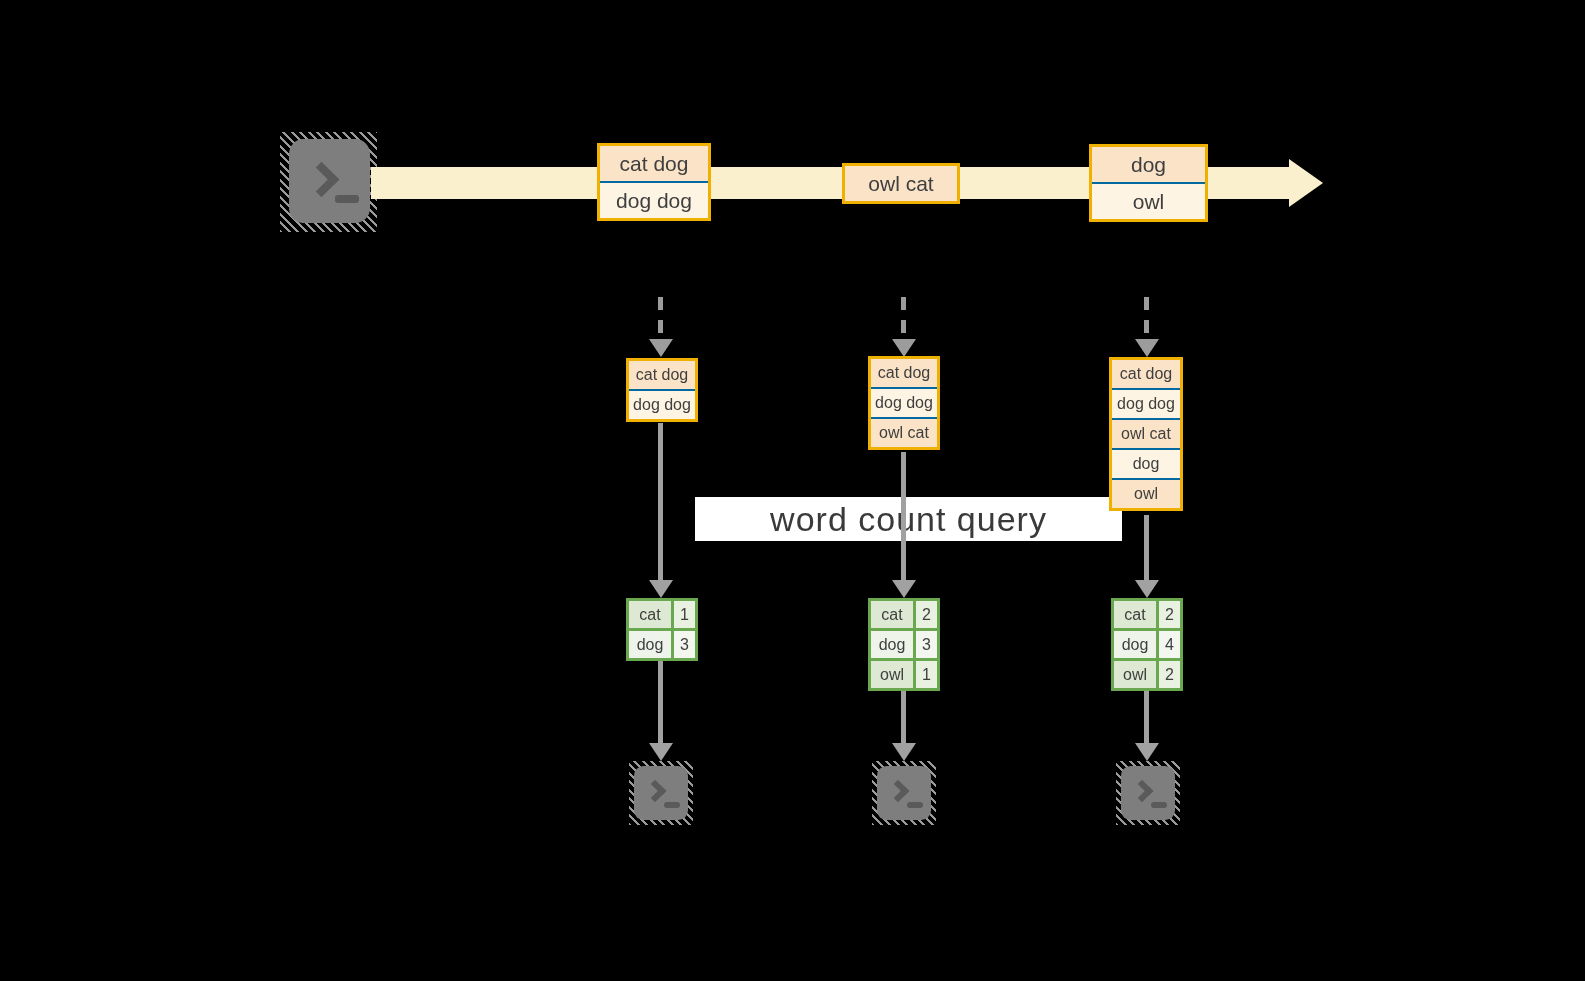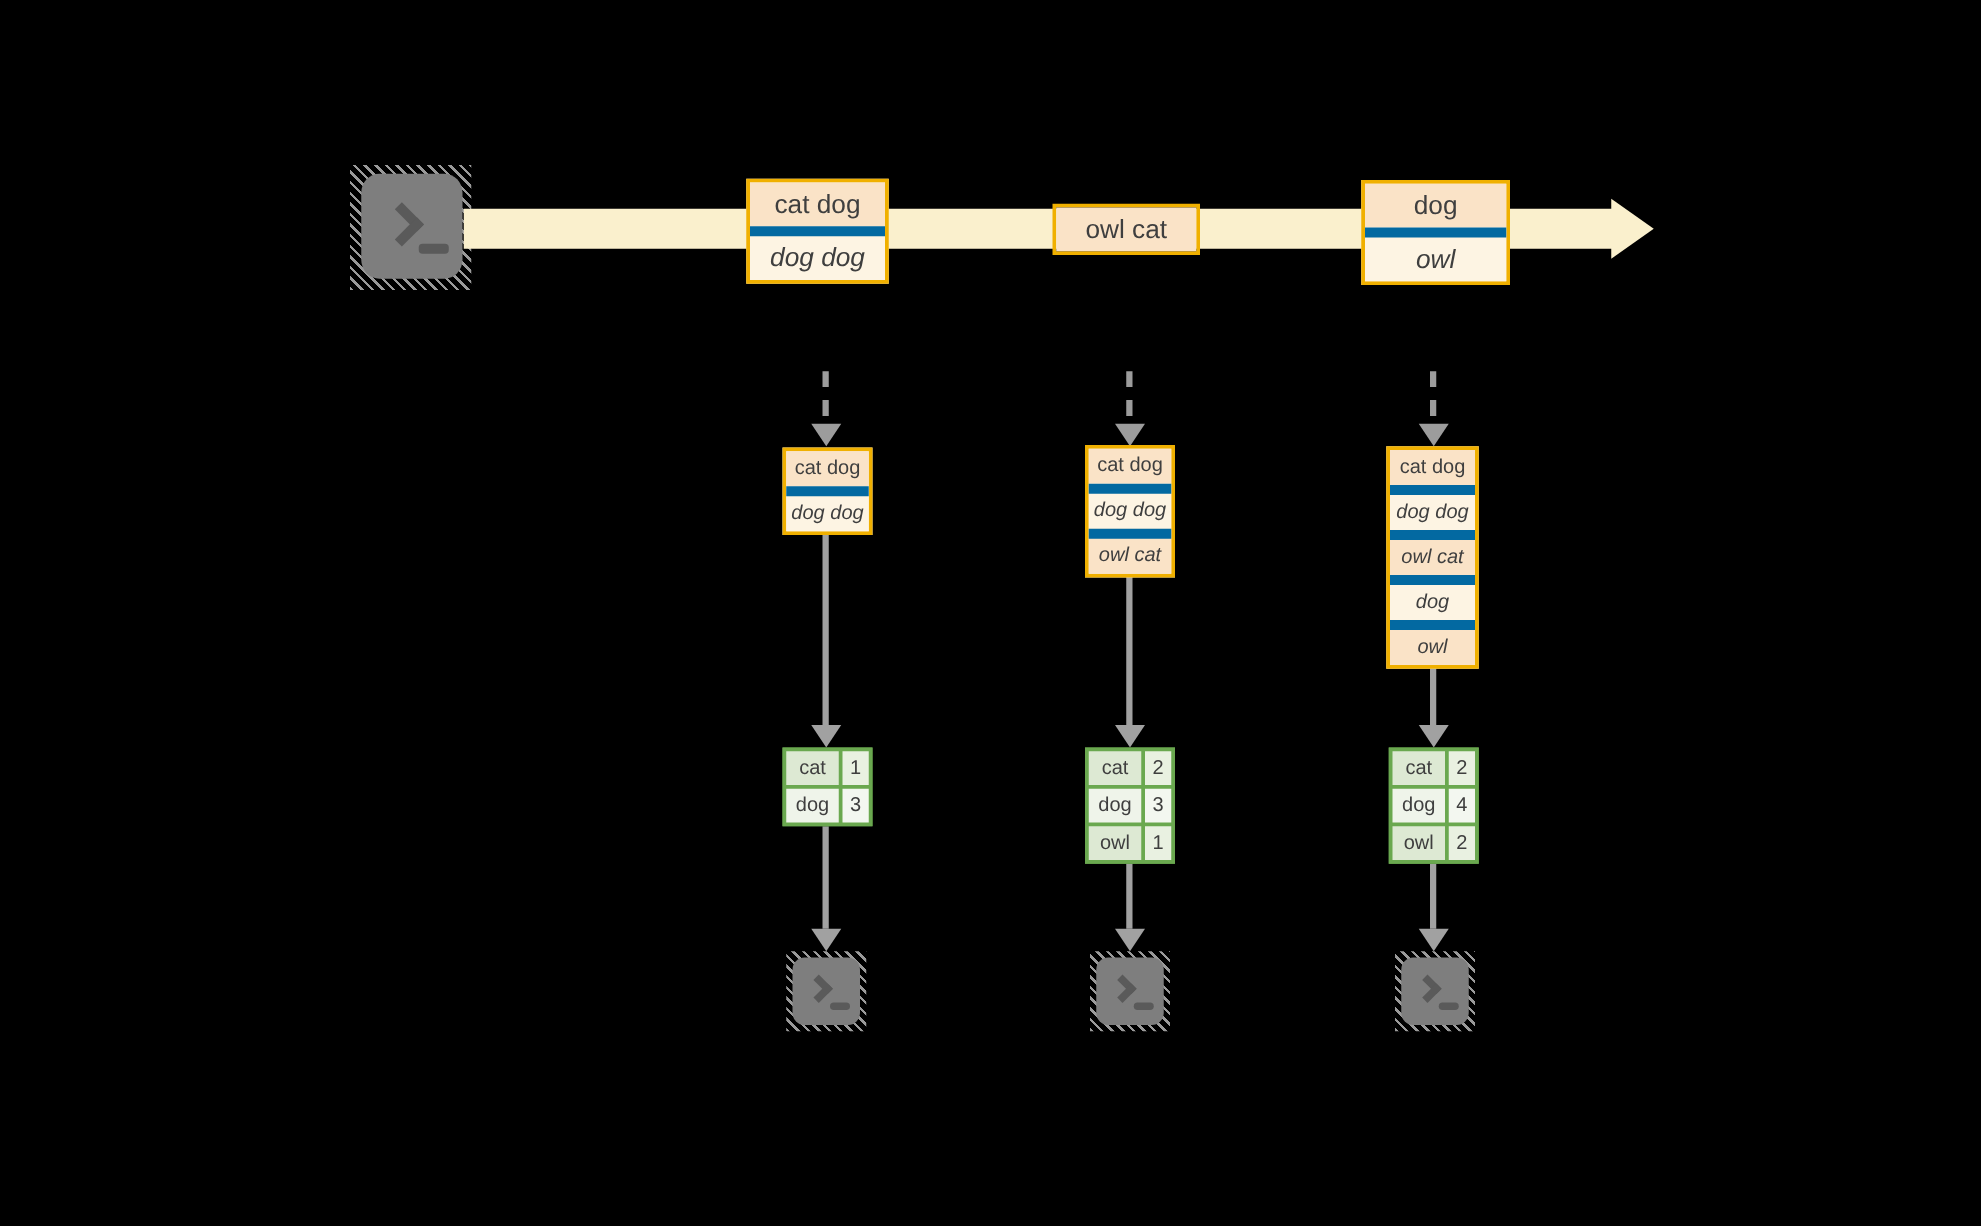--- a/index.html
+++ b/index.html
@@ -25,21 +25,21 @@
   .terminal.small .dash{left:30px;top:36px;width:16px;height:6px;}
   
   .stream-band{position:absolute;left:371px;top:132px;width:919px;height:32px;background:#faf0cd;}
   .stream-head{position:absolute;left:1289px;top:124px;width:0;height:0;
     border-top:24px solid transparent;border-bottom:24px solid transparent;border-left:34px solid #faf0cd;}
   
   .obox{position:absolute;border:3px solid #f0b000;background:#fdf4e3;}
   .obox .cell{display:flex;align-items:center;justify-content:center;
     background:#fdf4e3;color:#3f3f3f;}
   .obox .cell:nth-child(odd){background:#fae3c7;}
-  .obox .cell + .cell{border-top:8px solid #0369a1;font-style:italic;}
+  .obox .cell + .cell{border-top:2px solid #0369a1;}
   .sbox .cell{height:35px;font-size:21px;}
   .abox .cell{height:28px;font-size:16px;}
   
   .vline{position:absolute;width:5px;background:#a1a1a1;}
   .vdash{position:absolute;width:5px;
     background:repeating-linear-gradient(to bottom,#9c9c9c 0 13px,transparent 13px 23px);}
   .ahead{position:absolute;width:0;height:0;
     border-left:12px solid transparent;border-right:12px solid transparent;border-top:18px solid #a1a1a1;}
   
   .query-band{position:absolute;left:695px;top:462px;width:427px;height:44px;background:#ffffff;
@@ -102,20 +102,23 @@
     <div class="cell">owl cat</div>
   </div>
   <div class="obox abox zbox" style="left:1109px;top:322px;width:68px">
     <div class="cell">cat dog</div>
     <div class="cell">dog dog</div>
     <div class="cell">owl cat</div>
     <div class="cell">dog</div>
     <div class="cell">owl</div>
   </div>
 
+  <div class="query-band">
+    <span>word count query</span>
+  </div>
 
   <div class="vline zlines" style="left:658px;top:388px;height:158px"></div>
   <div class="ahead zlines" style="left:649px;top:545px"></div>
   <div class="vline zlines" style="left:901px;top:417px;height:129px"></div>
   <div class="ahead zlines" style="left:892px;top:545px"></div>
   <div class="vline zlines" style="left:1144px;top:480px;height:66px"></div>
   <div class="ahead zlines" style="left:1135px;top:545px"></div>
 
   <div class="gtable" style="left:626px;top:563px">
     <div class="grow">

